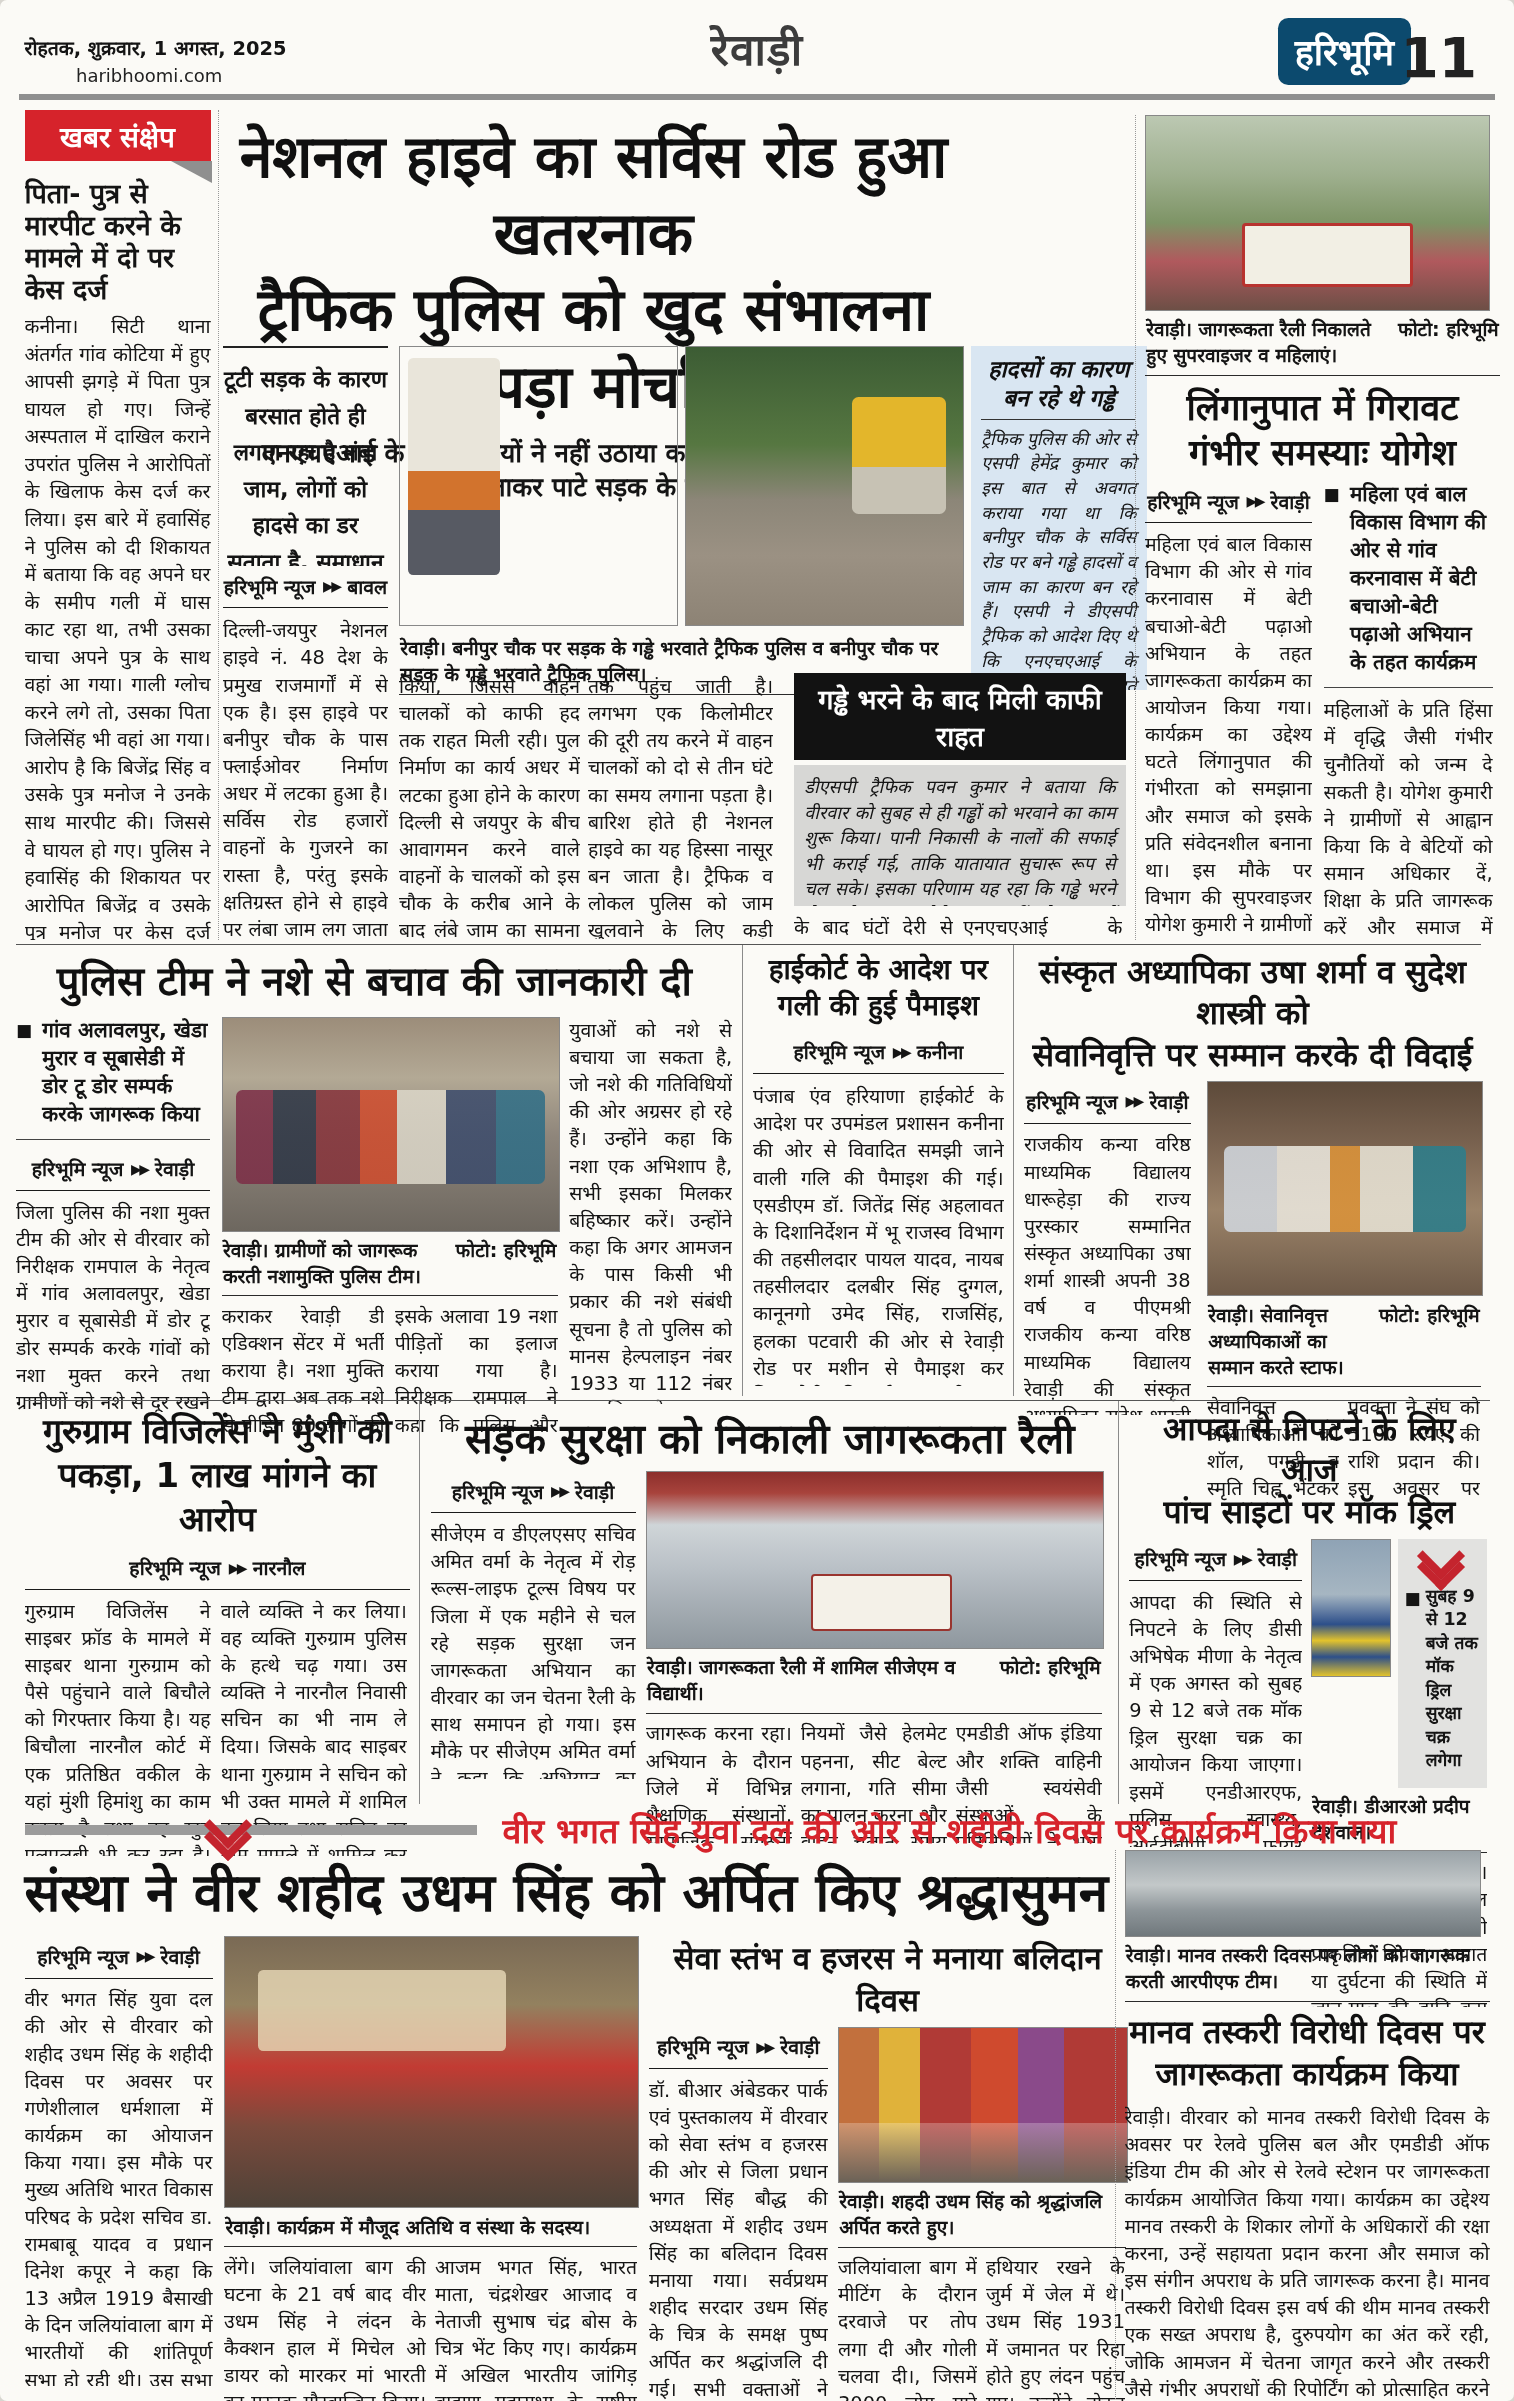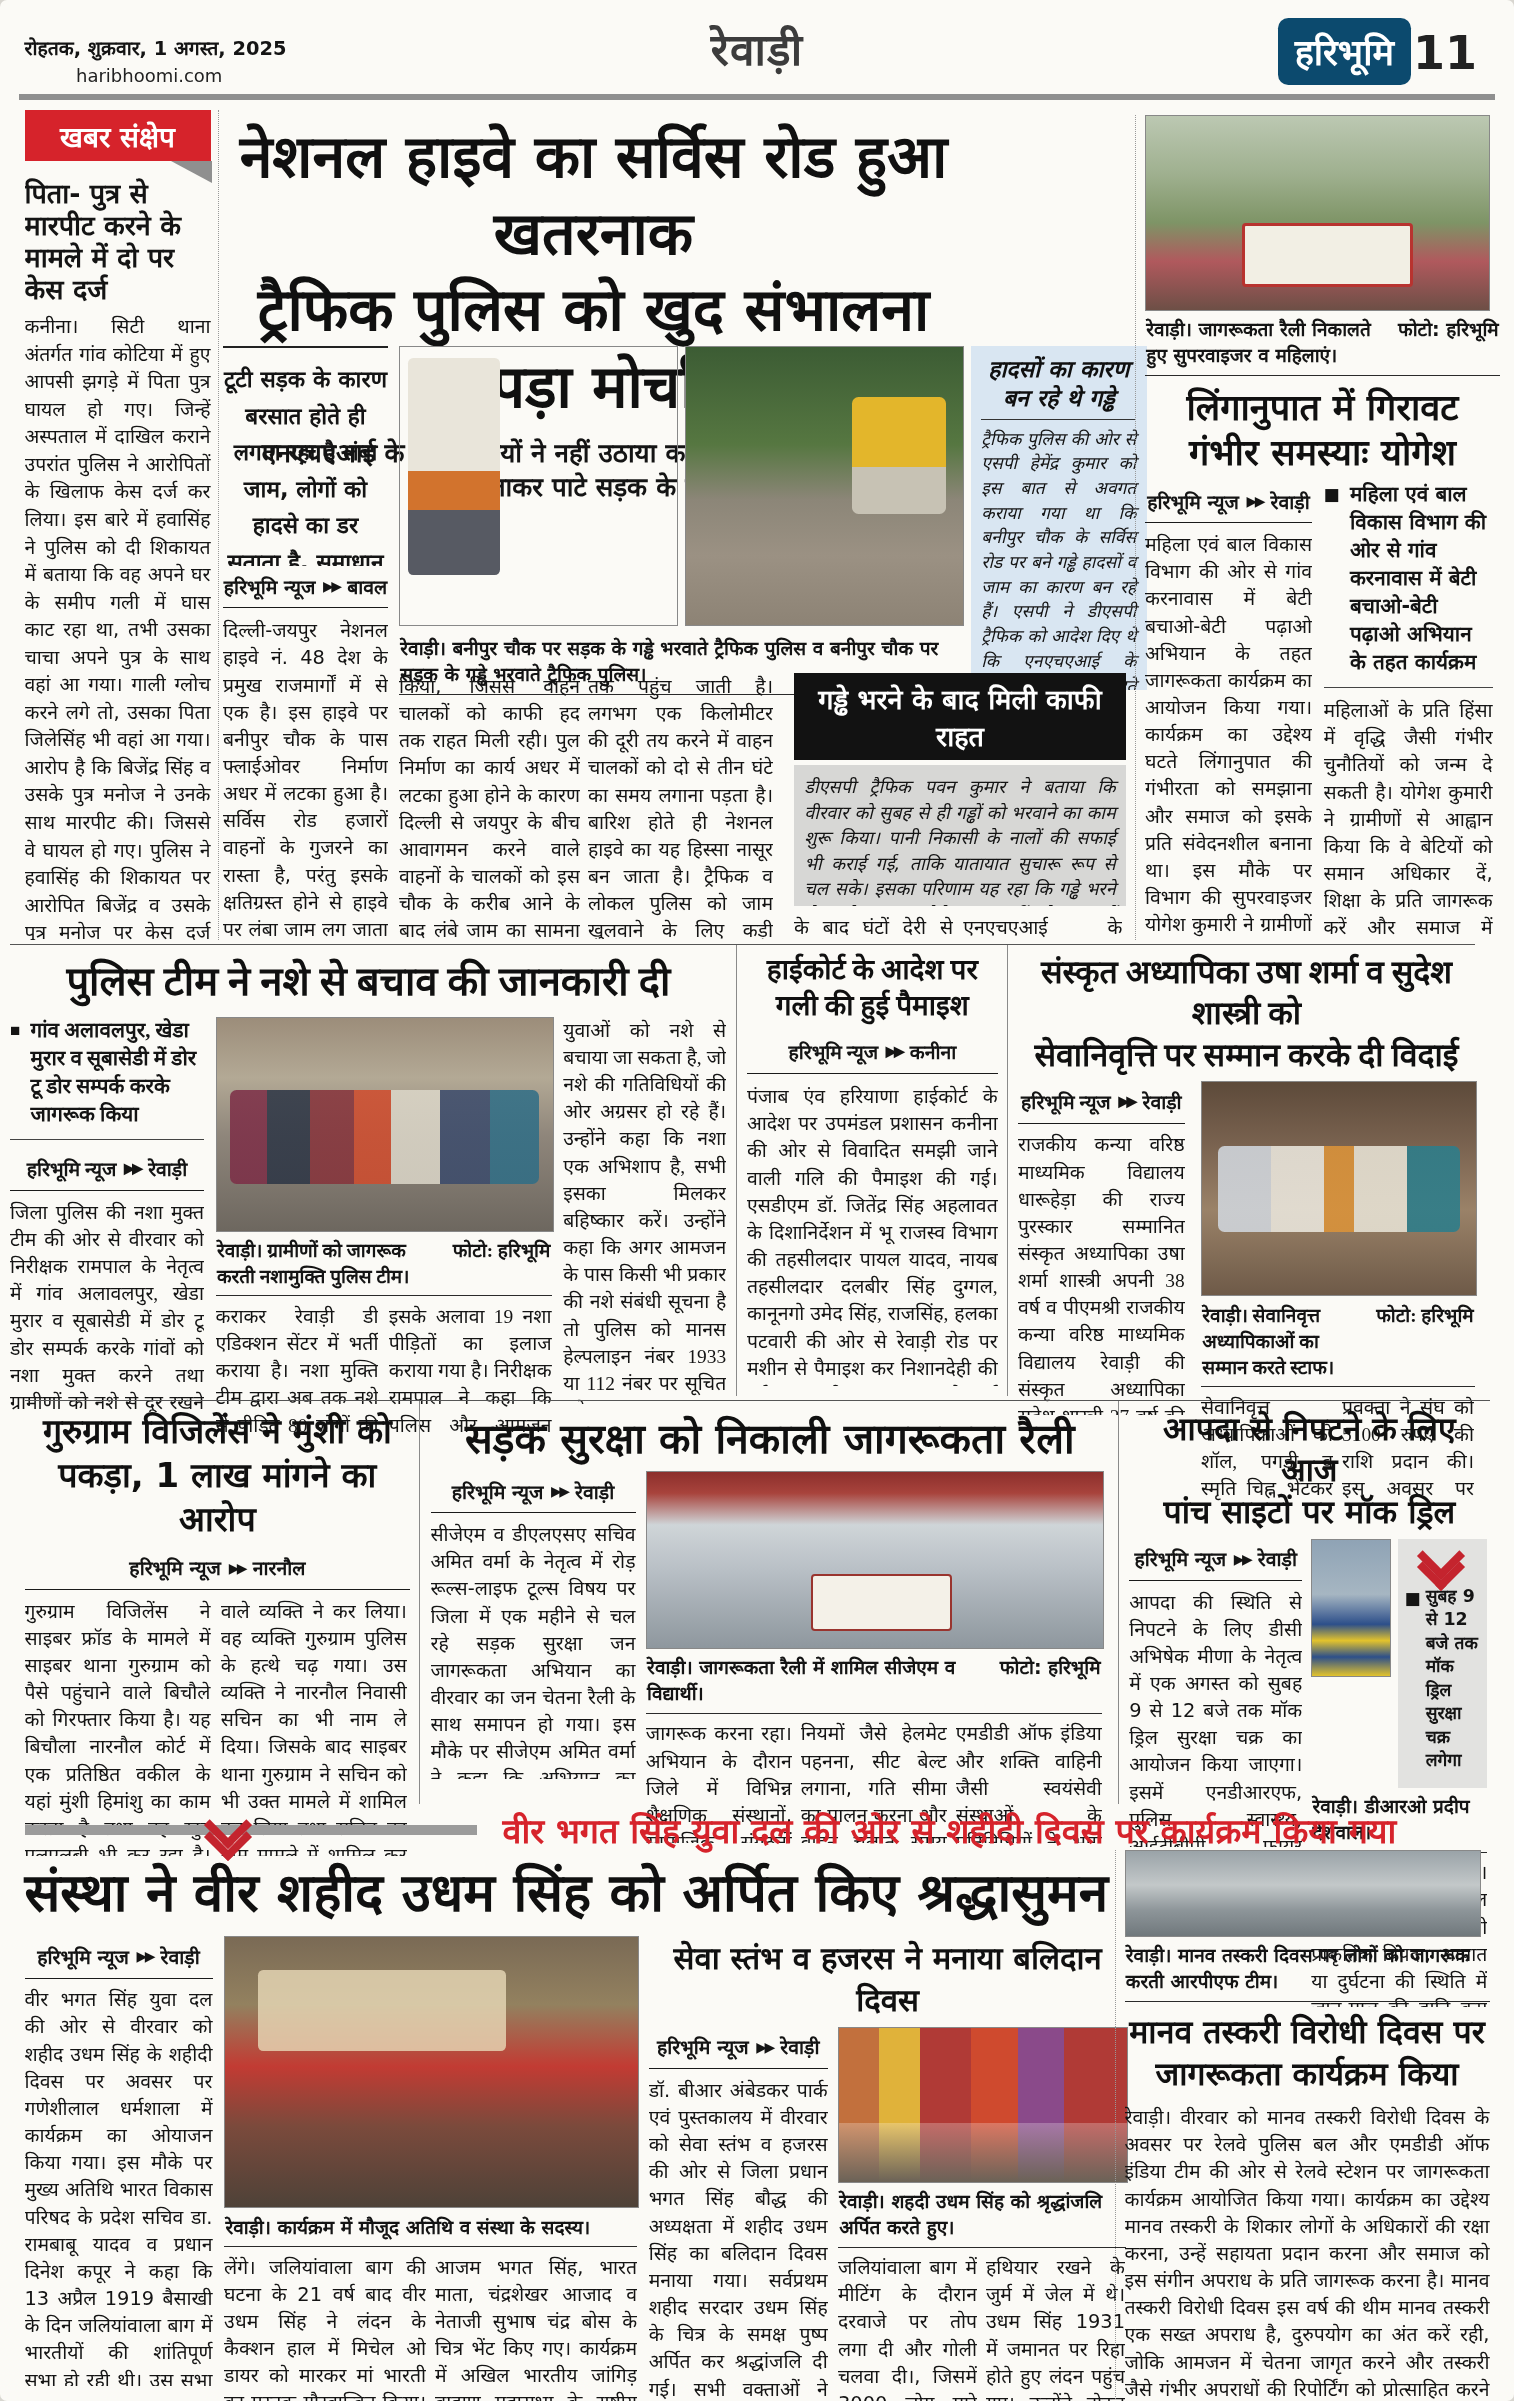--- a/index.html
+++ b/index.html
@@ -4,21 +4,21 @@
 <style>
   html,body{margin:0;padding:0;background:#d8d6d0;}
   .page{position:relative;width:1514px;height:2401px;background:#fbfaf6;
         font-family:"DejaVu Sans","Liberation Sans",sans-serif;color:#141414;overflow:hidden;border-radius:7px;}
   
   .hdr-date{position:absolute;left:24.5px;top:34px;font-size:19.4px;font-weight:bold;}
   .hdr-web{position:absolute;left:28px;top:65px;font-size:18px;color:#222;margin-left:48px;}
   .hdr-city{position:absolute;left:0;right:0;top:18px;text-align:center;font-size:44px;font-weight:900;color:#3c3c3c;letter-spacing:1.3px;}
   .hdr-logo{position:absolute;right:103px;top:18px;background:#0c4a6e;color:#fff;font-size:36px;font-weight:900;
             padding:9px 17px;border-radius:10.3px;}
-  .hdr-page{position:absolute;right:37px;top:26px;font-size:46px;font-weight:900;color:#222;}
+  .hdr-page{position:absolute;right:37px;top:26px;font-size:55px;font-weight:900;color:#222;}
   .hdr-rule{position:absolute;left:19.4px;right:19.4px;top:94px;height:5.8px;background:#8f8f8f;}
   
   .col{font-size:19.4px;line-height:1.40;text-align:justify;overflow:hidden;}
   .byline{display:flex;align-items:center;justify-content:center;gap:7.7px;font-weight:bold;font-size:19.4px;
           border-bottom:1.9px solid #1a1a1a;padding:6.5px 0 7.7px;}
   .byline .arr{font-size:14px;letter-spacing:-2.6px;}
   .caption{font-size:19px;font-weight:bold;display:flex;justify-content:space-between;gap:7.7px;
            border-bottom:1.3px solid #2a2a2a;padding:5.2px 1.3px 6.5px;overflow:hidden;}
   .caption .crd{white-space:nowrap;font-weight:bold;}
   .bullet-row{display:flex;gap:10.3px;font-weight:bold;font-size:20.7px;line-height:1.35;
@@ -78,22 +78,22 @@
   .mbody3{position:absolute;left:365px;top:554px;width:185px;height:266px;}
   .rail{position:absolute;left:571px;top:554px;width:332px;height:266px;overflow:hidden;}
   .rail .blackban{background:#121212;color:#fff;font-size:27px;font-weight:900;text-align:center;padding:6.5px 2.6px;}
   .rail .grayb{background:#d7d7d5;font-style:italic;font-size:18px;line-height:1.42;padding:9px 10.3px;text-align:justify;height:123px;overflow:hidden;margin-top:5.2px;}
   .rail .minis{display:flex;gap:10.3px;margin-top:7.7px;}
   
   .gender{position:absolute;left:1135px;top:115px;width:355px;height:825px;overflow:hidden;}
   .gender h2{font-size:36px;line-height:1.25;text-align:center;margin:9px 0 6.5px;}
   .gen-row{display:flex;gap:11.6px;margin-top:3.9px;}
   
-  .band-mid{position:absolute;left:10px;top:944px;width:1465px;height:451px;border-top:1.9px solid #555;
-            display:flex;font-family:Liberation Serif, serif;}
+  .band-mid{position:absolute;left:16px;top:944px;width:1465px;height:451px;border-top:1.9px solid #555;
+            display:flex;}
   .mid-a{width:726px;padding:6.5px 9px 0 0;}
   .mid-a h2{font-size:40px;text-align:center;margin-bottom:10.3px;}
   .mid-a .row{display:flex;gap:11.6px;}
   .mid-b{width:254px;padding:6.5px 9px 0 10.3px;}
   .mid-b h2{font-size:28px;line-height:1.3;text-align:center;}
   .mid-c{width:457px;padding:6.5px 0 0 10.3px;}
   .mid-c h2{font-size:32px;line-height:1.3;text-align:center;}
   .mid-c .row{display:flex;gap:10.3px;margin-top:5.2px;}
   .band-low{position:absolute;left:24.5px;top:1400px;width:1465px;height:403px;border-top:1.9px solid #555;display:flex;}
   .low-a{width:394px;padding:7.7px 9px 0 0;}

